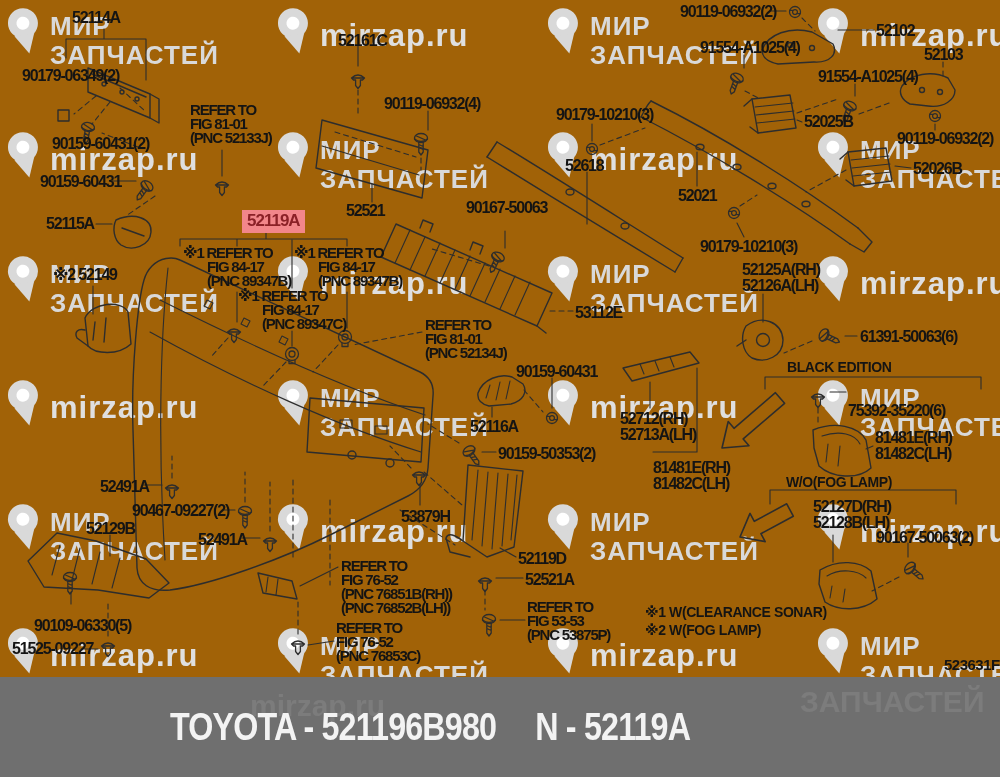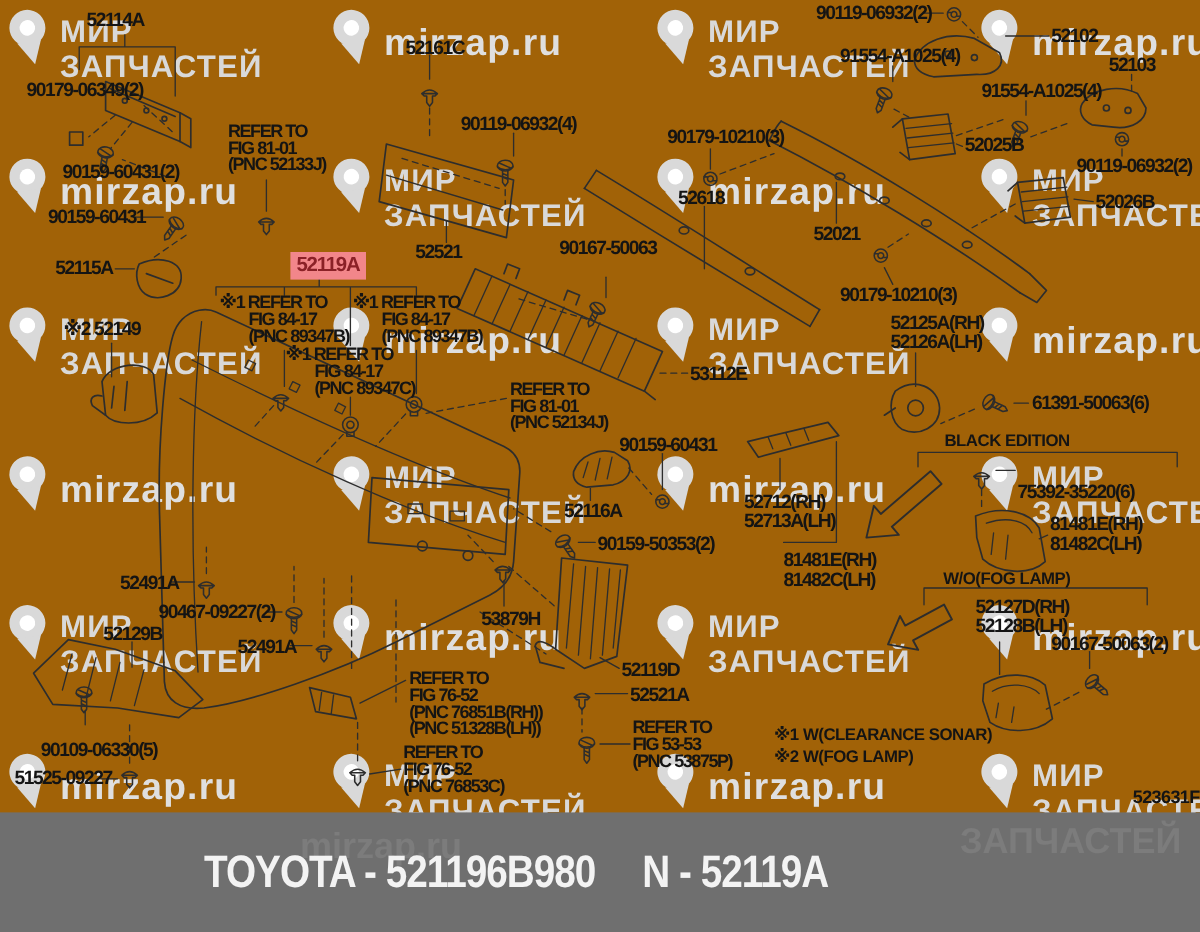--- a/index.html
+++ b/index.html
@@ -672,21 +672,21 @@
       <div class="lbl sans" style="left: 645px; top: 623px;">
         <span class="ln">※2 W(FOG LAMP)</span>
       </div>
       <div class="lbl" style="left: 401px; top: 509px;">
         <span class="ln">53879H</span>
       </div>
       <div class="lbl ref" style="left: 341px; top: 559px;">
         <span class="ln">REFER TO</span>
         <span class="ln">FIG 76-52</span>
         <span class="ln">(PNC 76851B(RH))</span>
-        <span class="ln">(PNC 51328B(LH))</span>
+        <span class="ln">(PNC 76852B(LH))</span>
       </div>
       <div class="lbl ref" style="left: 336px; top: 621px;">
         <span class="ln">REFER TO</span>
         <span class="ln">FIG 76-52</span>
         <span class="ln">(PNC 76853C)</span>
       </div>
       <div class="lbl" style="left: 86px; top: 521px;">
         <span class="ln">52129B</span>
       </div>
       <div class="lbl" style="left: 132px; top: 503px;">

